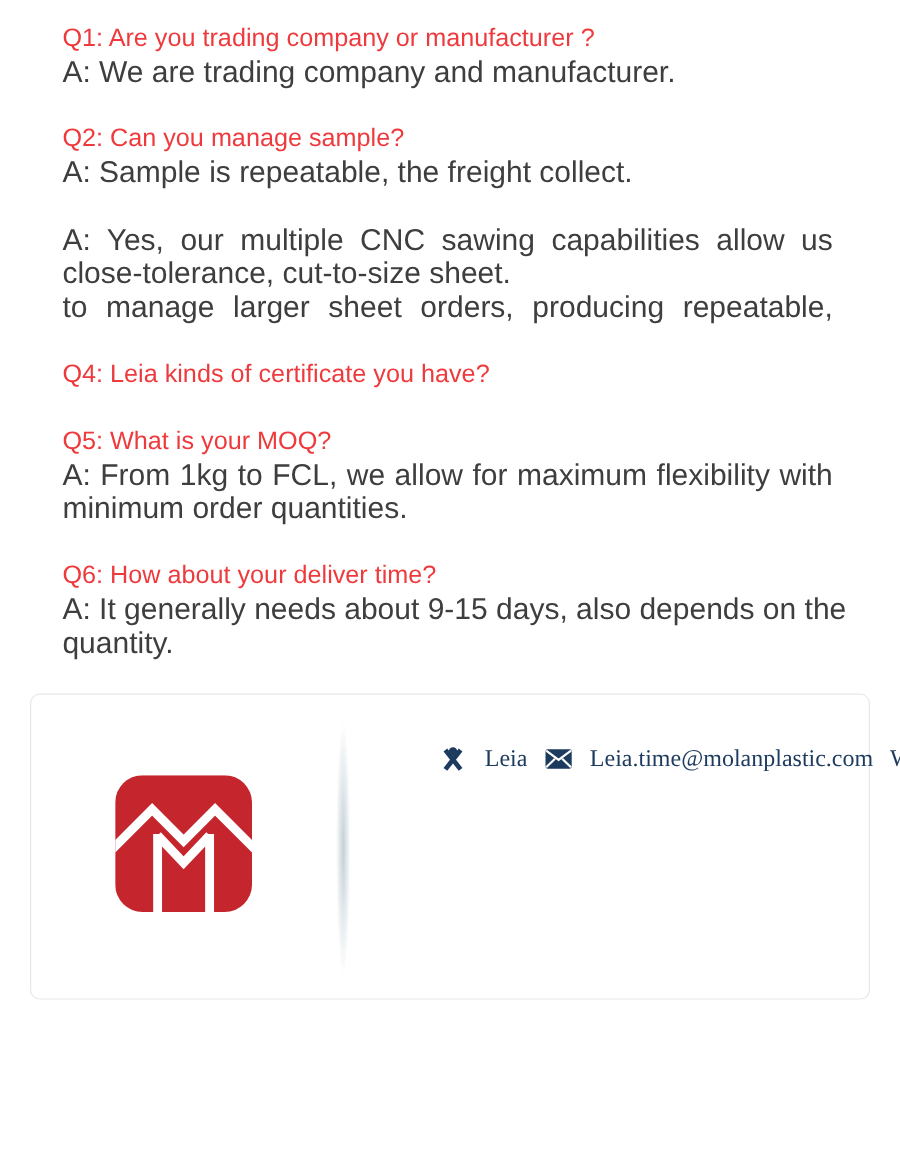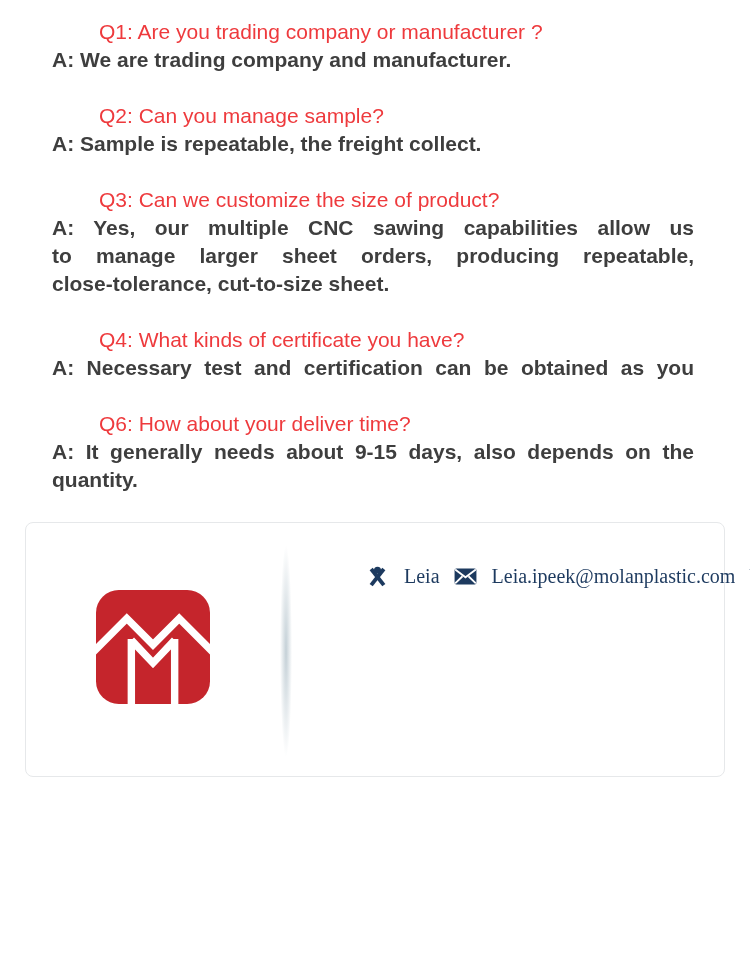--- a/index.html
+++ b/index.html
@@ -7,24 +7,24 @@
   }
   *{box-sizing:border-box;}
   html,body{margin:0;padding:0;}
   body{
     width:750px;height:958px;background:#ffffff;overflow:hidden;
     font-family:"Liberation Sans",sans-serif;
   }
   .faq{padding:18px 52px 0 52px;width:750px;}
   .qa-block{margin-bottom:28px;width:642px;}
   .question{
-    color:var(--red);font-size:21px;line-height:28px;white-space:nowrap;margin-left:47px;
+    color:var(--red);font-size:21px;line-height:28px;white-space:nowrap;
   }
   .ans-line{
-    color:var(--ink);font-size:21px;line-height:28px;white-space:nowrap;font-weight:bold;
+    color:var(--ink);font-size:25px;line-height:28px;white-space:nowrap;
   }
   .jline{text-align:justify;text-align-last:justify;}
   .card{
     position:relative;margin:28px 0 0 25px;width:700px;height:255px;
     background:#ffffff;border:1px solid var(--card-border);border-radius:8px;
   }
   .logo{position:absolute;left:70px;top:67px;width:114px;height:114px;}
   .logo svg{width:100%;height:100%;display:block;}
   .divider{
     position:absolute;left:254px;top:22px;width:12px;height:212px;
@@ -46,28 +46,31 @@
   <section class="faq">
       <div class="qa-block">
         <div class="question">Q1: Are you trading company or manufacturer ?</div>
         <div class="ans-line">A: We are trading company and manufacturer.</div>
       </div>
       <div class="qa-block">
         <div class="question">Q2: Can you manage sample?</div>
         <div class="ans-line">A: Sample is repeatable, the freight collect.</div>
       </div>
       <div class="qa-block">
-        <div class="question">Q3: Can we customize the size of product?</div>
         <div class="ans-line jline">A: Yes, our multiple CNC sawing capabilities allow us</div>
+        <div class="ans-line">close-tolerance, cut-to-size sheet.</div>
         <div class="ans-line jline">to manage larger sheet orders, producing repeatable,</div>
-        <div class="ans-line">close-tolerance, cut-to-size sheet.</div>
       </div>
       <div class="qa-block">
-        <div class="question">Q4: What kinds of certificate you have?</div>
-        <div class="ans-line jline">A: Necessary test and certification can be obtained as you</div>
+        <div class="question">Q4: Leia kinds of certificate you have?</div>
+      </div>
+      <div class="qa-block">
+        <div class="question">Q5: What is your MOQ?</div>
+        <div class="ans-line jline">A: From 1kg to FCL, we allow for maximum flexibility with</div>
+        <div class="ans-line">minimum order quantities.</div>
       </div>
       <div class="qa-block">
         <div class="question">Q6: How about your deliver time?</div>
         <div class="ans-line jline">A: It generally needs about 9-15 days, also depends on the</div>
         <div class="ans-line">quantity.</div>
       </div>
     </section>
 
   <section class="card">
     <div class="logo">
@@ -104,20 +107,20 @@
           <span class="icon">
             <svg viewBox="0 0 20 15">
               <rect x="0.5" y="0.5" width="19" height="14" rx="1.5" fill="#1d3a5f"></rect>
               <g stroke="#ffffff" stroke-width="1.6" fill="none">
                 <path d="M1 1.5 L10 8.2 L19 1.5"></path>
                 <path d="M1 13.5 L7.4 7.3"></path>
                 <path d="M19 13.5 L12.6 7.3"></path>
               </g>
             </svg>
           </span>
-          <span class="contact-text">Leia.ipeek@molanplastic.com</span>
+          <span class="contact-text">Leia.time@molanplastic.com</span>
         </div>
         <div class="contact-row">
           <span class="contact-text">WhatsApp: +86 27257312965</span>
         </div>
       </div>
   </section>
 </div>
 
 </body></html>

